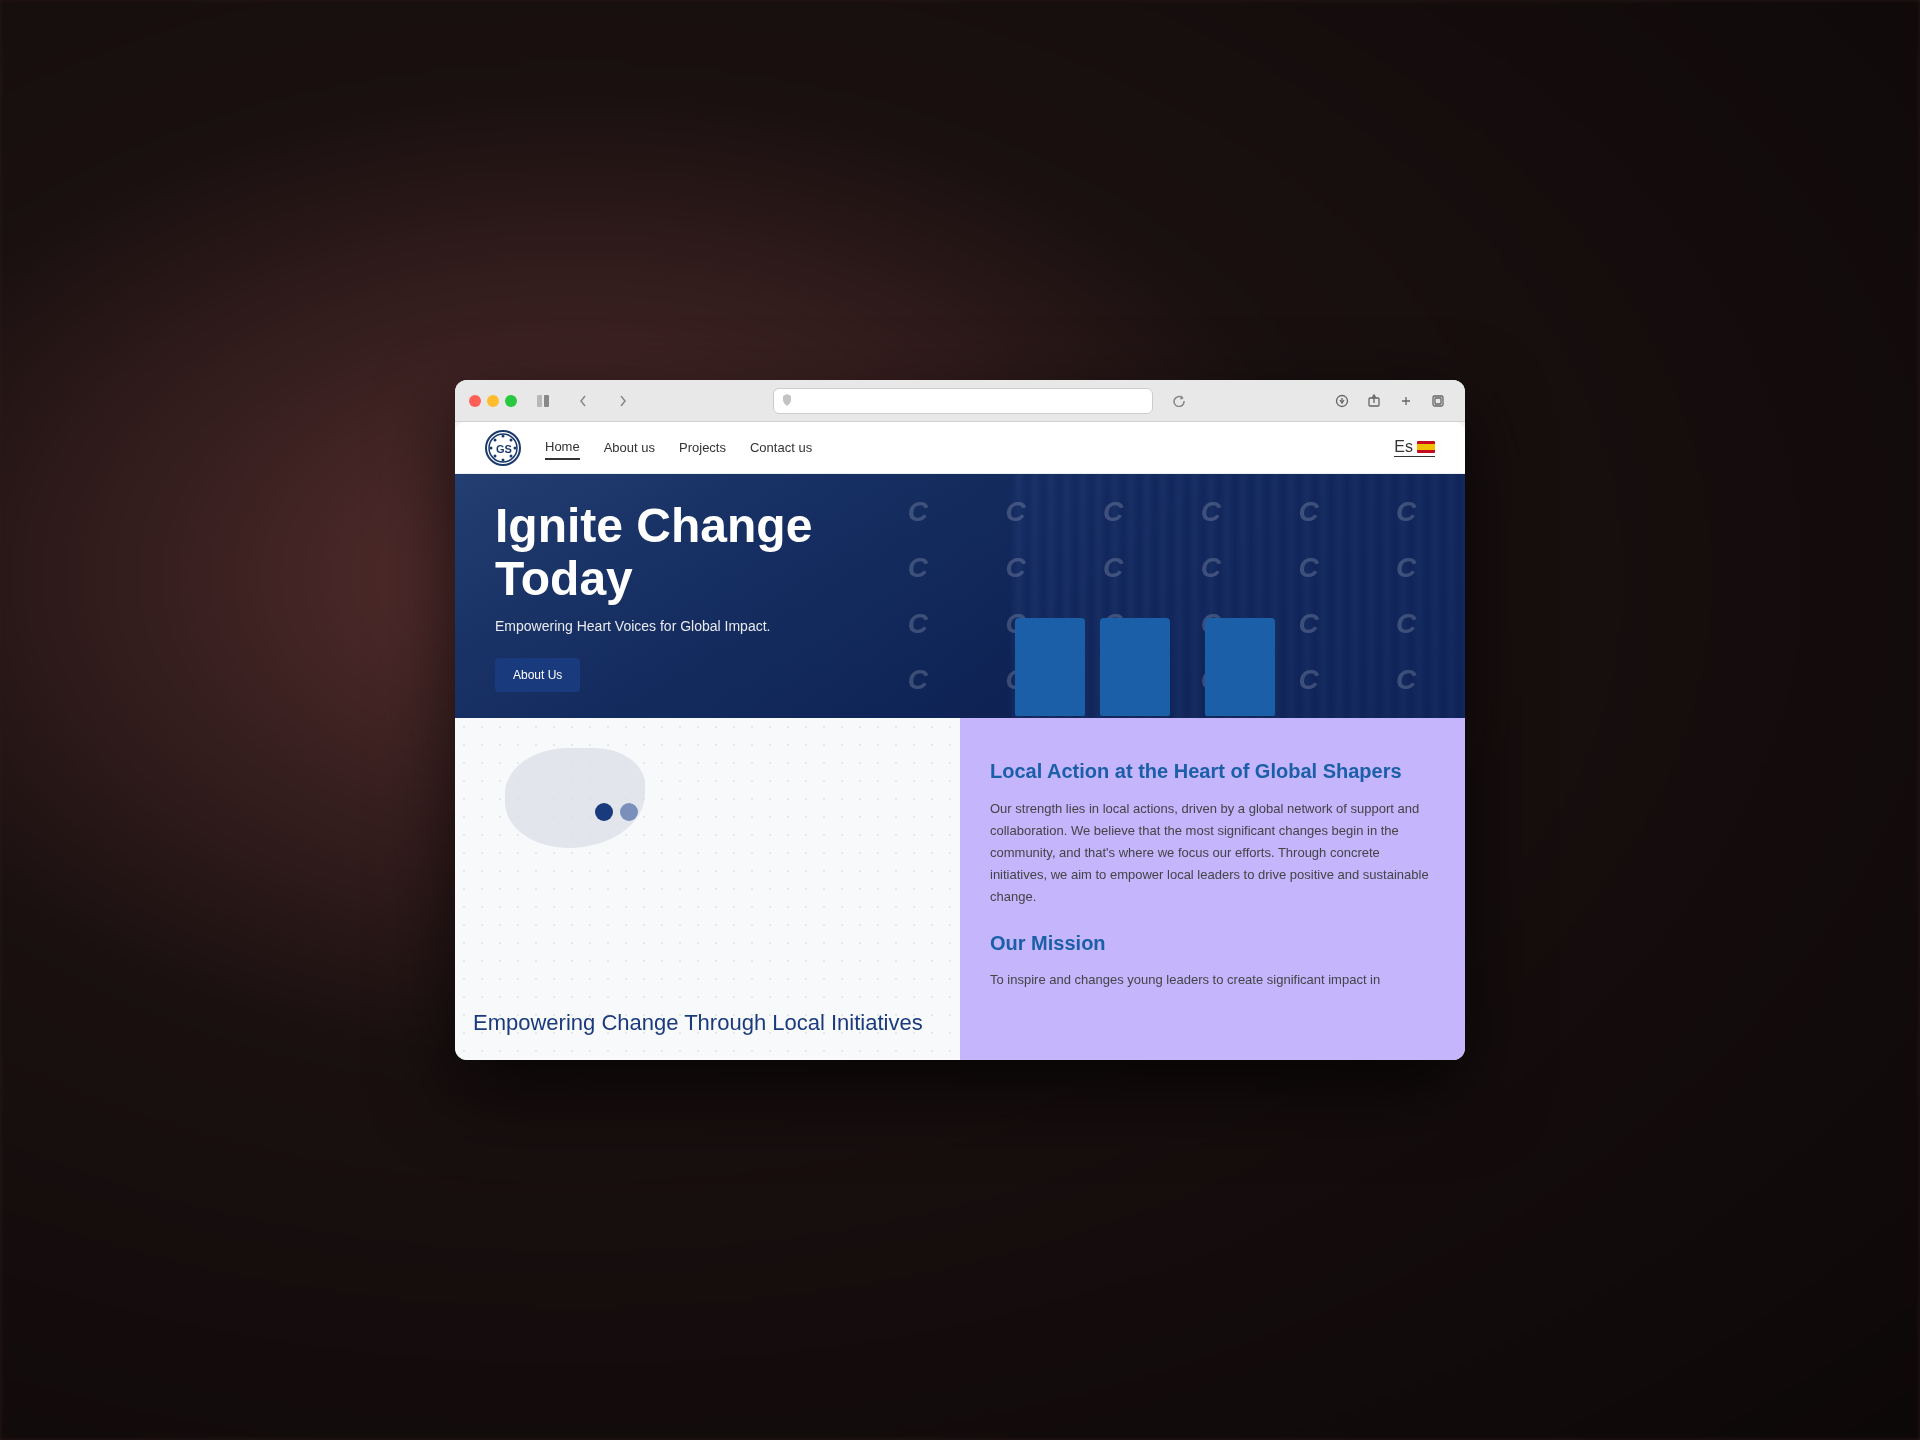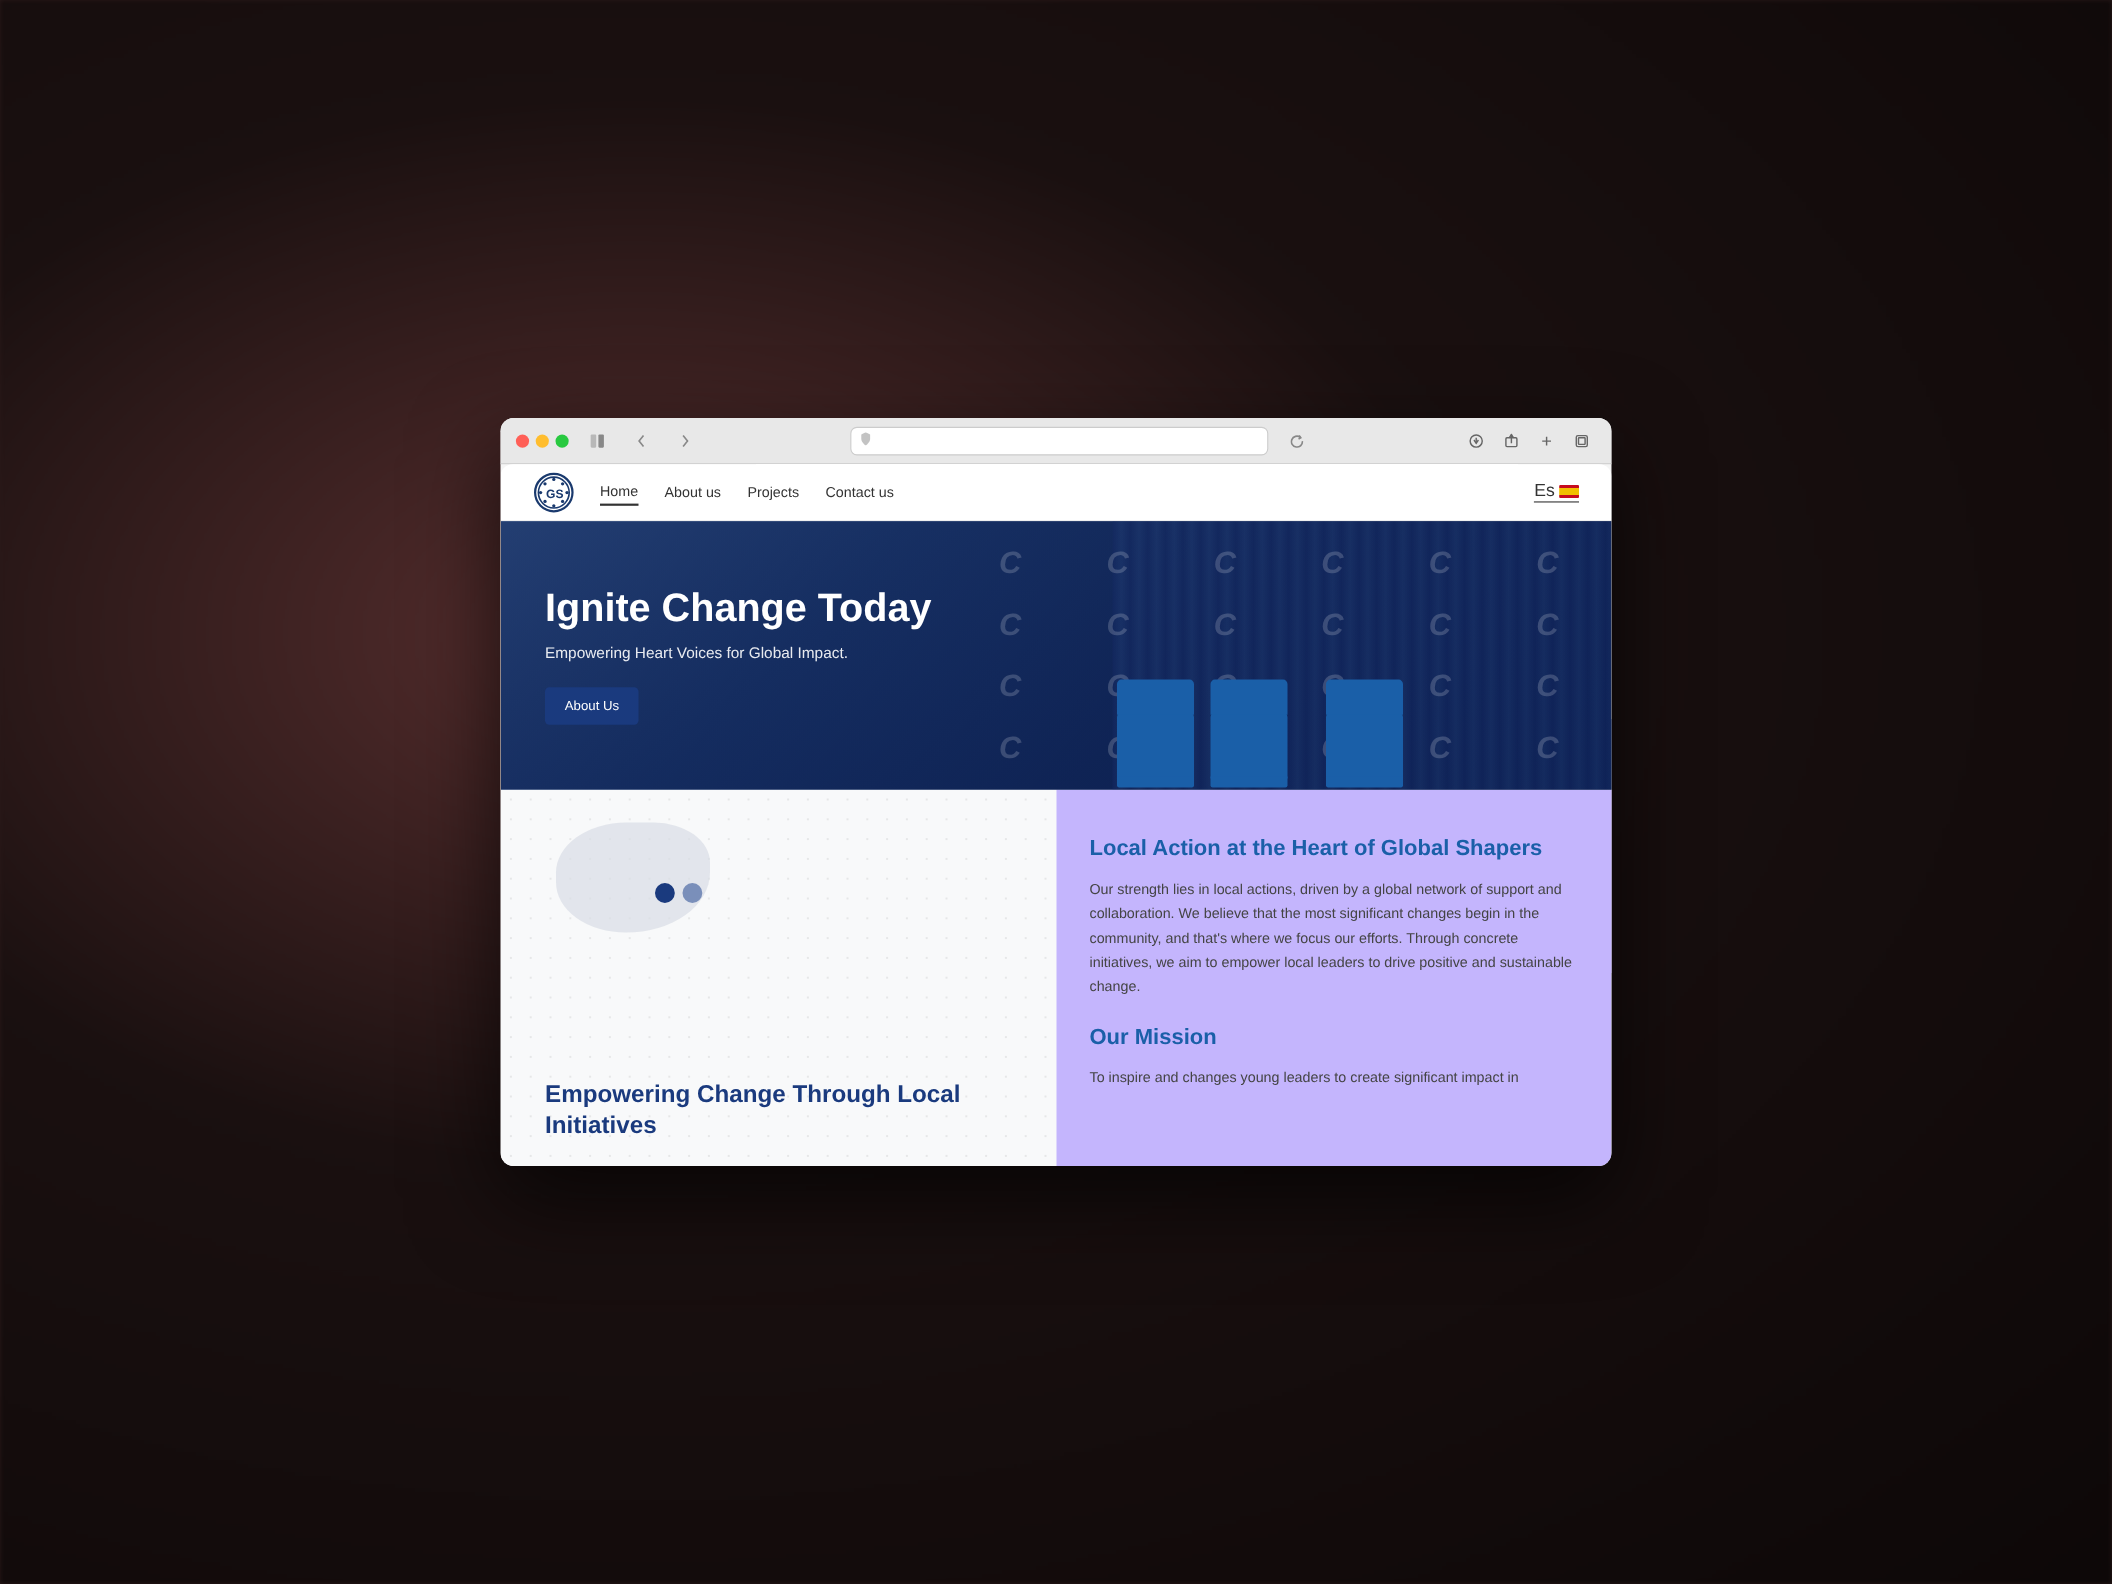--- a/index.html
+++ b/index.html
@@ -295,21 +295,21 @@
     .chair3 { left: 190px; background: #1a5fa8; }
 
     .hero-content {
       padding: 40px 40px;
       position: relative;
       z-index: 2;
       max-width: 520px;
     }
 
     .hero-title {
-      font-size: 36px;
+      font-size: 48px;
       font-weight: 800;
       color: white;
       margin-bottom: 12px;
       line-height: 1.1;
     }
 
     .hero-subtitle {
       font-size: 14px;
       color: rgba(255,255,255,0.9);
       margin-bottom: 24px;
@@ -374,24 +374,24 @@
       height: 18px;
       background: #7a8fba;
       border-radius: 50%;
       top: 55px;
       left: 115px;
     }
 
     .content-left-title {
       position: absolute;
       bottom: 40px;
-      left: 40px;
+      left: 18px;
       right: 30px;
       font-size: 22px;
-      font-weight: 700;
+      font-weight: 400;
       color: #1a3a7e;
       line-height: 1.3;
     }
 
     .content-dots-bg {
       position: absolute;
       inset: 0;
       background-image: radial-gradient(circle, #ccc 1px, transparent 1px);
       background-size: 18px 18px;
       opacity: 0.4;

